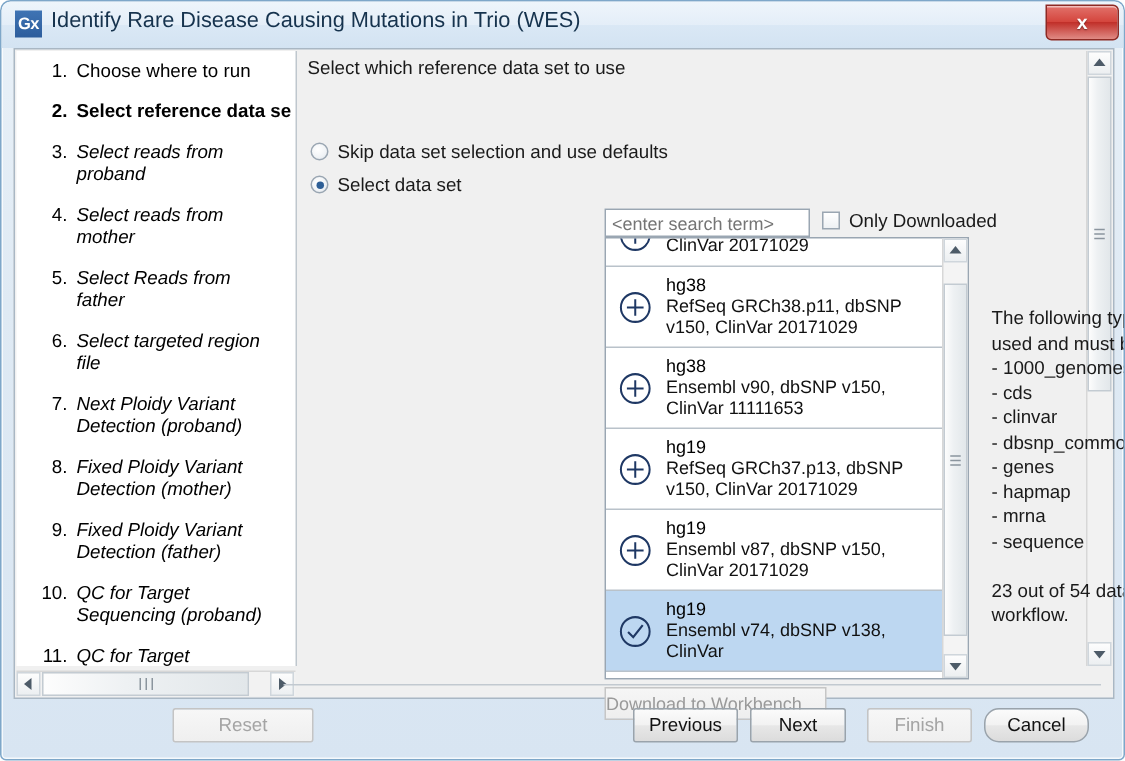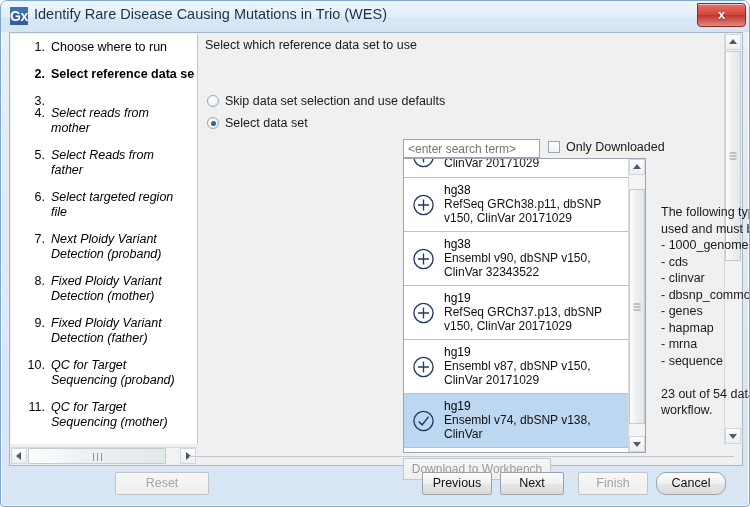--- a/index.html
+++ b/index.html
@@ -30,21 +30,21 @@
     width: 750px; height: 31px;
     background: linear-gradient(to bottom, #eef5fb 0%, #e4eef8 50%, #dae8f5 51%, #d3e3f2 100%);
     border-radius: 6px 6px 0 0;
   }
   #app-icon {
     position: absolute;
     left: 9px; top: 6px;
     width: 18px; height: 18px;
     background: linear-gradient(to bottom, #3f74b4, #2d5d9c);
     color: #ffffff;
-    font-size: 14px;
+    font-size: 11px;
     font-weight: bold;
     line-height: 18px;
     text-align: center;
     letter-spacing: -0.3px;
   }
   #title-text {
     position: absolute;
     left: 33px; top: 5px;
     font-size: 14.5px;
     color: #16334e;
@@ -333,21 +333,20 @@
   #download-btn {
     position: absolute;
     left: 393px; top: 425px;
     width: 148px; height: 22px;
     background: linear-gradient(to bottom, #f6f6f6, #eeeeee);
     border: 1px solid #c6c6c6;
     box-sizing: border-box;
     color: #9a9a9a;
     font-size: 12px;
     line-height: 20px;
-    text-align: center;
     font-family: "Liberation Sans", sans-serif;
     cursor: default;
   }
 
   
   #content-divider {
     position: absolute;
     left: 188px; top: 455px;
     width: 545px; height: 1px;
     background: #c2c9d0;
@@ -395,20 +394,21 @@
           <div class="step done">
             <span class="num">1.</span>
             <span class="label">Choose where to run</span>
           </div>
           <div class="step active">
             <span class="num">2.</span>
             <span class="label">Select reference data se</span>
           </div>
           <div class="step ">
             <span class="num">3.</span>
+            <span class="label">Select reads from proband</span>
           </div>
           <div class="step ">
             <span class="num">4.</span>
             <span class="label">Select reads from mother</span>
           </div>
           <div class="step ">
             <span class="num">5.</span>
             <span class="label">Select Reads from father</span>
           </div>
           <div class="step ">
@@ -501,21 +501,21 @@
                 </svg>
                 <div class="ds-title">hg38</div>
                 <div class="ds-desc">RefSeq GRCh38.p11, dbSNP v150, ClinVar 20171029</div>
               </div>
               <div class="ds-item">
                 <svg class="ds-icon" viewBox="0 0 24 24">
                   <circle cx="12" cy="12" r="10" fill="none" stroke="#1f3864" stroke-width="1.4"></circle>
                   <path d="M6.2 12 H17.8 M12 6.2 V17.8" fill="none" stroke="#1f3864" stroke-width="1.4"></path>
                 </svg>
                 <div class="ds-title">hg38</div>
-                <div class="ds-desc">Ensembl v90, dbSNP v150, ClinVar 32343522</div>
+                <div class="ds-desc">Ensembl v90, dbSNP v150, ClinVar 11111653</div>
               </div>
               <div class="ds-item">
                 <svg class="ds-icon" viewBox="0 0 24 24">
                   <circle cx="12" cy="12" r="10" fill="none" stroke="#1f3864" stroke-width="1.4"></circle>
                   <path d="M6.2 12 H17.8 M12 6.2 V17.8" fill="none" stroke="#1f3864" stroke-width="1.4"></path>
                 </svg>
                 <div class="ds-title">hg19</div>
                 <div class="ds-desc">RefSeq GRCh37.p13, dbSNP v150, ClinVar 20171029</div>
               </div>
               <div class="ds-item">

